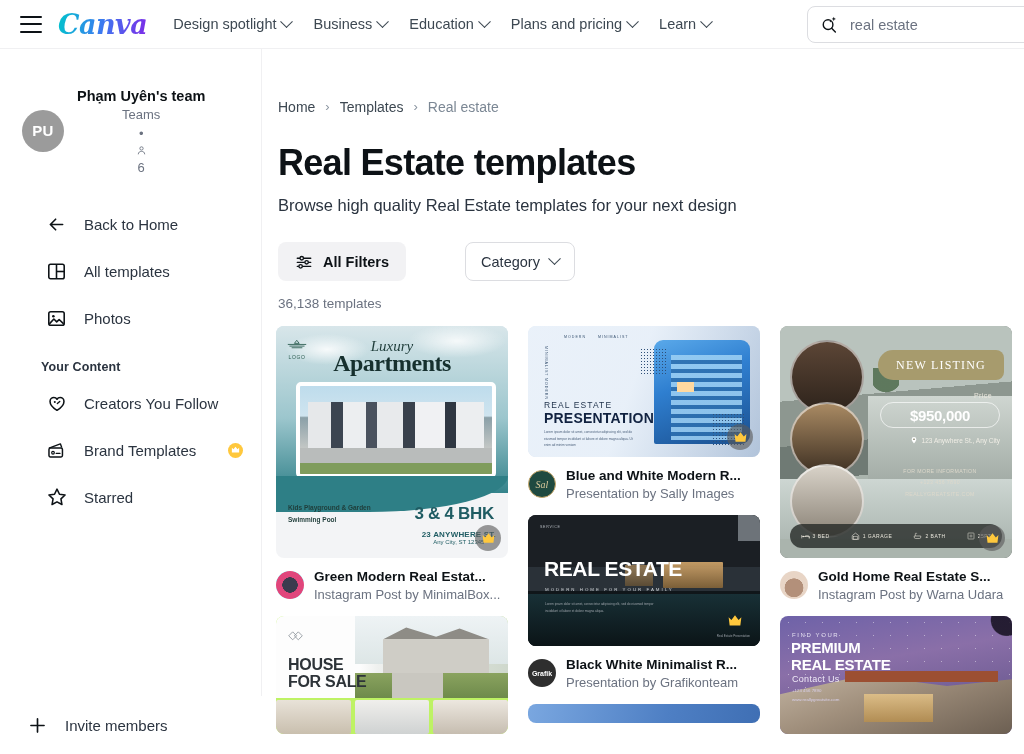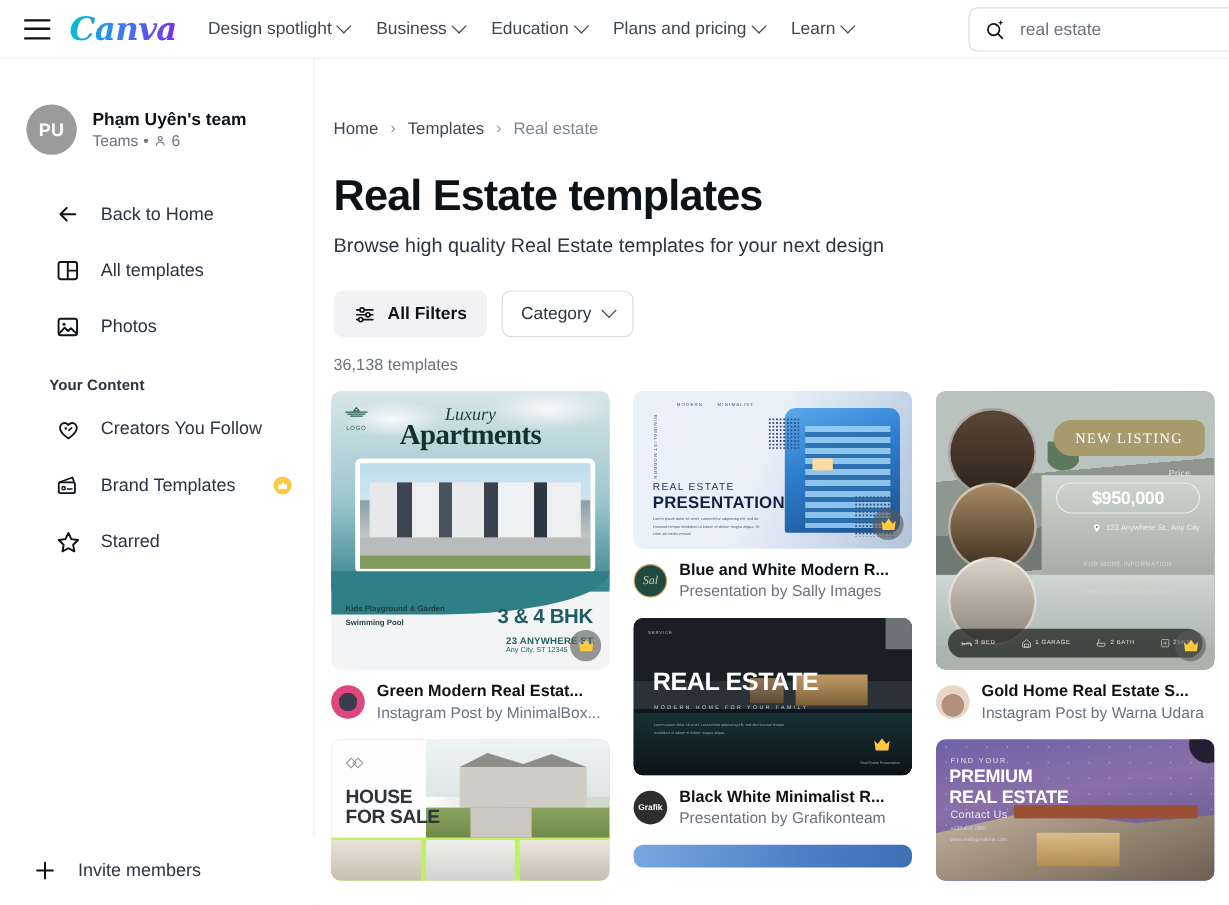--- a/index.html
+++ b/index.html
@@ -51,21 +51,21 @@
     position: absolute; left: 0; top: 49px; width: 262px; height: 705px;
     background: #fff; border-right: 1px solid #f0f0f2; z-index: 20;
   }
   .team { display: flex; align-items: center; gap: 13px; padding: 38px 0 0 22px; }
   .avatar-team {
     width: 42px; height: 42px; border-radius: 50%; background: #9b9b9b; color: #fff;
     display: flex; align-items: center; justify-content: center;
     font-size: 15px; font-weight: 700; letter-spacing: .3px;
   }
   .team-name { font-size: 14.5px; font-weight: 700; color: #0d1216; line-height: 1.35; }
-  .team-sub { font-size: 13px; color: #6b7280; display: flex; align-items: center; gap: 4px; }
+  .team-sub { font-size: 13px; color: #6b7280; display: flex; align-items: center; gap: 4px; flex-direction: column; }
   .snav { margin-top: 26px; padding-left: 19px; }
   .srow {
     display: flex; align-items: center; gap: 16px; height: 47px;
     padding-left: 26px; font-size: 15px; color: #2b3440; cursor: pointer; position: relative;
   }
   .sicon { width: 23px; height: 23px; flex: 0 0 23px; display: flex; align-items: center; justify-content: center; }
   .section-label {
     font-size: 12.5px; font-weight: 700; color: #2b3440;
     padding: 18px 0 6px 22px; letter-spacing: .1px;
   }
@@ -92,21 +92,21 @@
   .sub { font-size: 16.5px; color: #2b3440; padding: 12px 0 0 16px; }
   .filters { display: flex; align-items: center; gap: 12px; padding: 27px 0 0 16px; }
   .btn-filters {
     display: flex; align-items: center; gap: 10px; height: 39px; padding: 0 17px;
     background: #f2f2f4; border-radius: 8px; font-size: 14.5px; font-weight: 700;
     color: #0d1216; cursor: pointer; border: none;
   }
   .btn-category {
     display: flex; align-items: center; gap: 10px; height: 39px; padding: 0 15px;
     background: #fff; border: 1px solid #dcdde1; border-radius: 8px;
-    font-size: 14.5px; color: #2b3440; cursor: pointer;
+    font-size: 14.5px; color: #2b3440; cursor: pointer; margin-left: 47px;
   }
   .count { font-size: 13.5px; color: #6b7280; padding: 15px 0 0 16px; }
 
   
   .grid { display: flex; gap: 20px; padding: 15px 0 0 14px; }
   .col { width: 232px; display: flex; flex-direction: column; gap: 13px; }
   .card { cursor: pointer; }
   .thumb {
     position: relative; width: 232px; border-radius: 8px; overflow: hidden;
     background: #e9e9ec;
@@ -154,21 +154,21 @@
   .c1 .photo .road { position: absolute; left: 0; right: 0; bottom: 0; height: 30%; background: #b9bcbb; }
   .c1 .photo .grass { position: absolute; left: 0; right: 0; bottom: 0; height: 12%; background: #7f9c5c; }
   .c1 .wave { position: absolute; left: 0; right: 0; top: 150px; height: 36px;
     background: #2e7f86; border-radius: 0 0 60% 0 / 0 0 100% 0; }
   .c1 .feat { position: absolute; left: 12px; top: 176px; font-size: 6.5px; color: #1f3d3a; line-height: 1.9; font-weight: 700; }
   .c1 .bhk { position: absolute; right: 14px; top: 178px; font-size: 17px; font-weight: 700; color: #1f5c63; letter-spacing: -.3px; }
   .c1 .pricepill { position: absolute; left: 12px; bottom: 10px; width: 104px; height: 30px;
     background: #1f4a50; border-radius: 15px; color: #fff; text-align: center; padding-top: 4px; }
   .c1 .pricepill .p1 { font-size: 5px; letter-spacing: .3px; color: #bcd9da; }
   .c1 .pricepill .p2 { font-size: 12px; font-weight: 700; }
-  .c1 .addr { position: absolute; right: 12px; bottom: 13px; text-align: left; color: #1f5c63; margin-top: 48px; }
+  .c1 .addr { position: absolute; right: 12px; bottom: 13px; text-align: center; color: #1f5c63; margin-top: 48px; }
   .c1 .addr .a1 { font-size: 8px; font-weight: 700; letter-spacing: .2px; }
   .c1 .addr .a2 { font-size: 6px; }
 
   
   .c2 { height: 131px; background: linear-gradient(120deg,#dfe9f5,#c8d8ea 55%,#b9c9dd); }
   .c2 .bgph { position: absolute; inset: 0; background:
       linear-gradient(110deg, rgba(235,242,250,.9) 0 45%, rgba(170,190,215,.55) 100%); }
   .c2 .tags { position: absolute; top: 9px; left: 36px; font-size: 3.6px; color: #3a5472; letter-spacing: 1px; }
   .c2 .tagv { position: absolute; left: 16px; top: 20px; font-size: 3.6px; color: #3a5472;
     writing-mode: vertical-rl; letter-spacing: 1px; }

